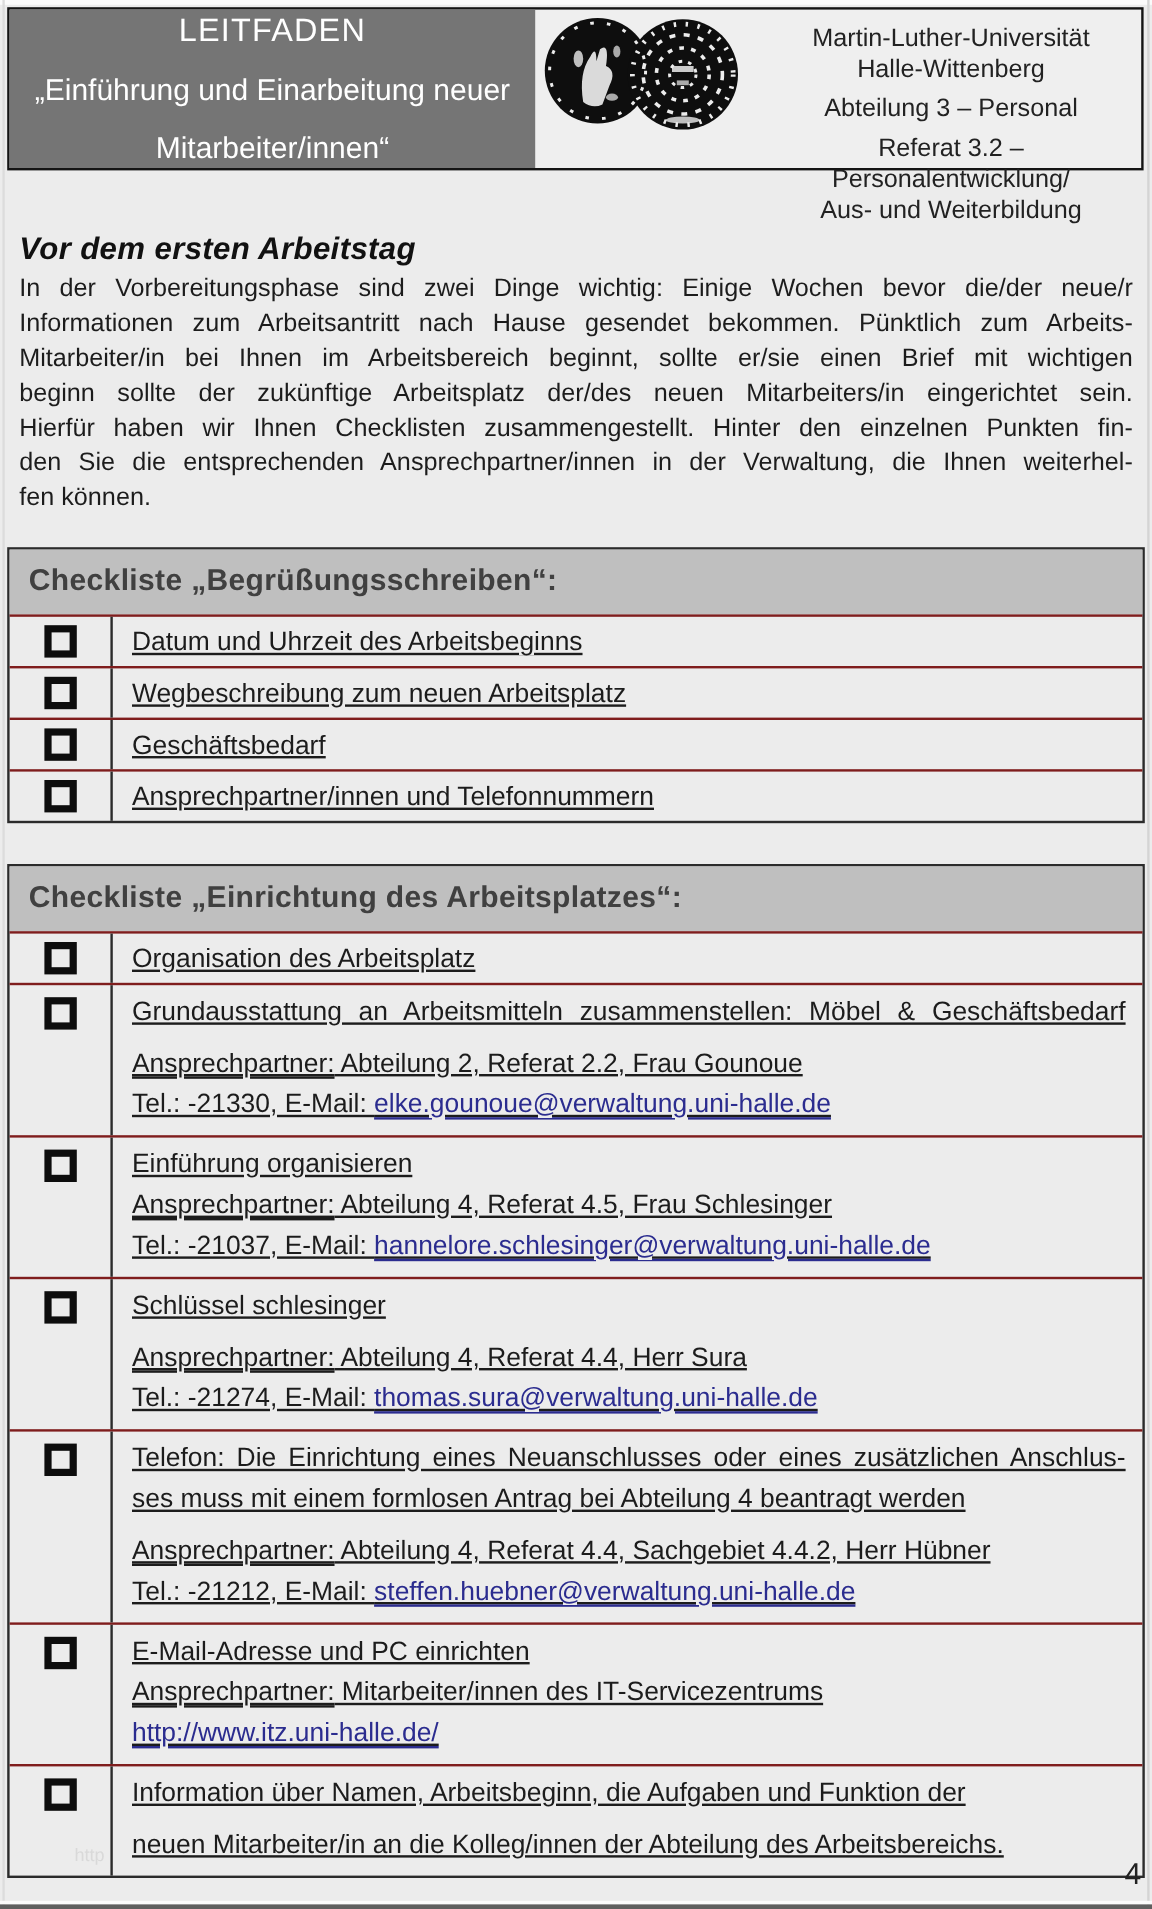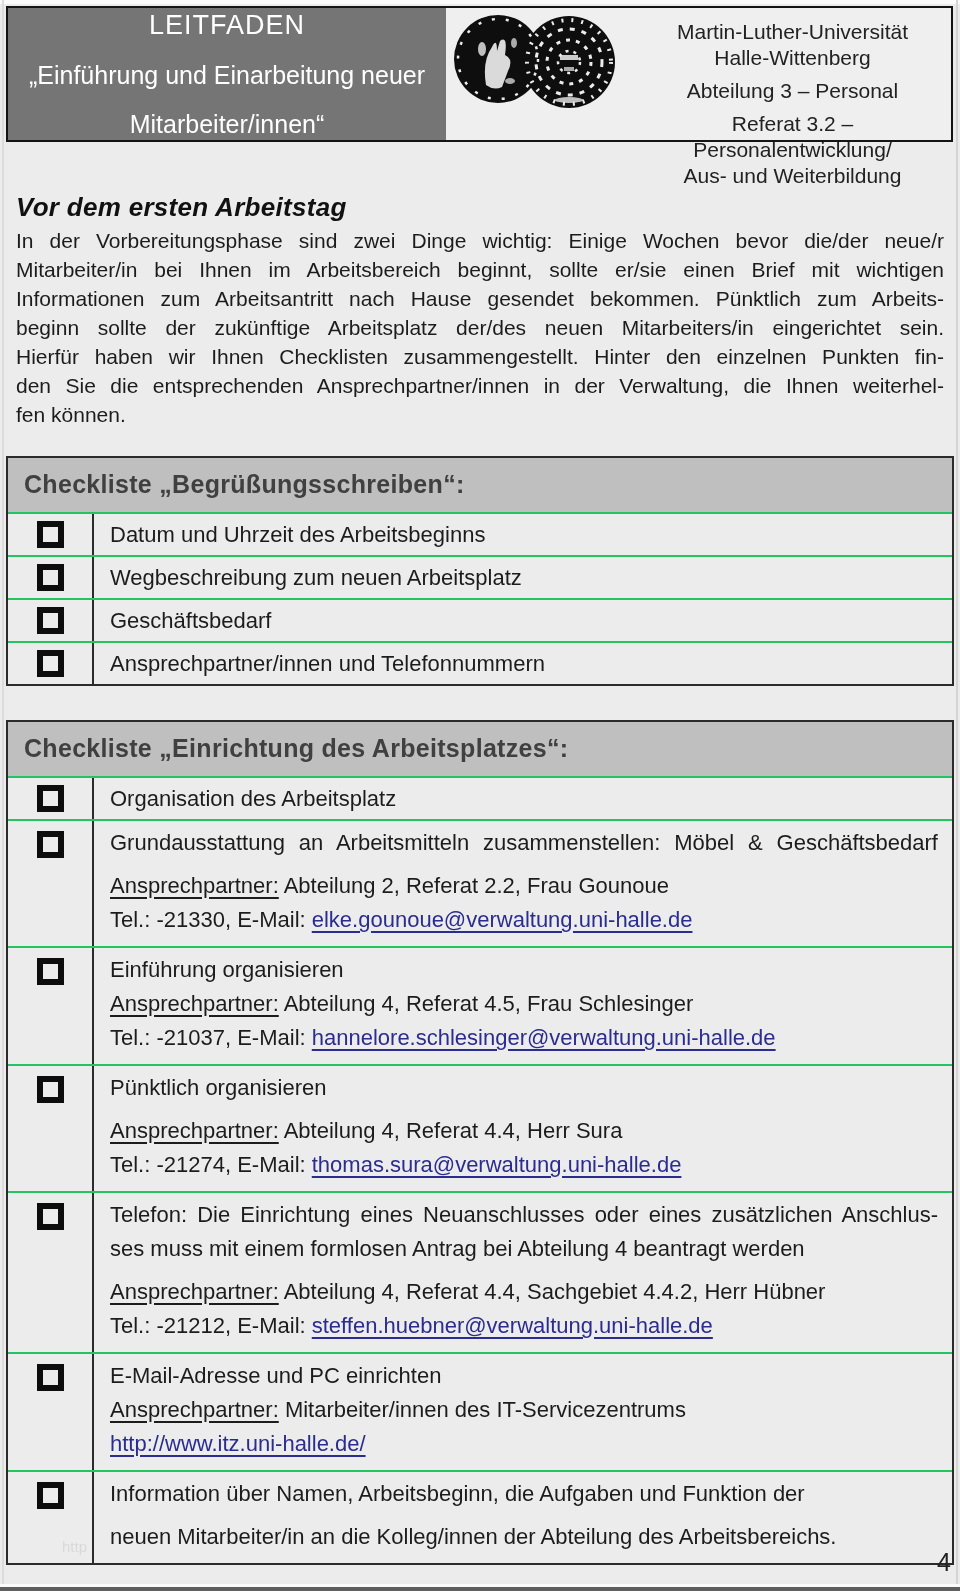--- a/index.html
+++ b/index.html
@@ -27,21 +27,21 @@
   .h1{margin:50px 16px 3px 16px;font-size:26px;font-weight:700;letter-spacing:.3px;color:#111;font-style:italic;}
   .para{margin:0 16px;}
   .pline{font-size:21px;line-height:29px;white-space:normal;}
   .pline.j{text-align:justify;text-align-last:justify;}
 
   
   .checklist{margin:27px 6px 0 6px;border:2px solid #2b2b2b;background:#ececec;}
   .checklist.second{margin-top:34px;}
   .clheader{background:#bfbfbf;padding:12px 16px 13px 16px;font-size:25px;font-weight:600;
             letter-spacing:.3px;color:#404040;}
-  .clrow{display:flex;border-top:2px solid #22c55e;}
+  .clrow{display:flex;border-top:2px solid #7f1d1d;text-decoration:underline;}
   .clrow.single{min-height:41px;}
   .cbcell{width:84px;min-width:84px;border-right:2px solid #2b2b2b;display:flex;
           justify-content:center;align-items:flex-start;padding-top:10px;}
   .clrow.single .cbcell{align-items:center;padding-top:0;}
   .checkbox{width:15px;height:15px;border:6px solid #0d0d0d;background:#ececec;display:block;}
   .cltext{flex:1;padding:5px 14px 9px 16px;font-size:22px;line-height:34px;}
   .clrow.single .cltext{display:flex;align-items:center;padding-top:0;padding-bottom:0;}
   .tline.j{text-align:justify;text-align-last:justify;}
   .tline.g{margin-top:9px;}
   .u{text-decoration:underline;text-underline-offset:4px;}
@@ -92,22 +92,22 @@
       <div>Halle-Wittenberg</div>
       <div class="org-gap">Abteilung 3 – Personal</div>
       <div class="org-gap">Referat 3.2 – Personalentwicklung/</div>
       <div>Aus- und Weiterbildung</div>
     </div>
   </div>
 
   <div class="h1">Vor dem ersten Arbeitstag</div>
   <div class="para" id="intro-para">
       <div class="pline j">In der Vorbereitungsphase sind zwei Dinge wichtig: Einige Wochen bevor die/der neue/r</div>
+      <div class="pline j">Informationen zum Arbeitsantritt nach Hause gesendet bekommen. Pünktlich zum Arbeits-</div>
       <div class="pline j">Mitarbeiter/in bei Ihnen im Arbeitsbereich beginnt, sollte er/sie einen Brief mit wichtigen</div>
-      <div class="pline j">Informationen zum Arbeitsantritt nach Hause gesendet bekommen. Pünktlich zum Arbeits-</div>
       <div class="pline j">beginn sollte der zukünftige Arbeitsplatz der/des neuen Mitarbeiters/in eingerichtet sein.</div>
       <div class="pline j">Hierfür haben wir Ihnen Checklisten zusammengestellt. Hinter den einzelnen Punkten fin-</div>
       <div class="pline j">den Sie die entsprechenden Ansprechpartner/innen in der Verwaltung, die Ihnen weiterhel-</div>
       <div class="pline">fen können.</div>
     </div>
 
   <div id="checklists">
       <section class="checklist">
         <div class="clheader">Checkliste „Begrüßungsschreiben“:</div>
         <div class="clrow single">
@@ -171,21 +171,21 @@
             <div class="tline"><span>Einführung organisieren</span></div>
             <div class="tline"><span class="u">Ansprechpartner:</span><span> Abteilung 4, Referat 4.5, Frau Schlesinger</span></div>
             <div class="tline"><span>Tel.: -21037, E-Mail: </span><span class="lnk">hannelore.schlesinger@verwaltung.uni-halle.de</span></div>
           </div>
         </div>
         <div class="clrow">
           <div class="cbcell">
             <span class="checkbox"></span>
           </div>
           <div class="cltext">
-            <div class="tline"><span>Pünktlich organisieren</span></div>
+            <div class="tline"><span>Schlüssel schlesinger</span></div>
             <div class="tline g"><span class="u">Ansprechpartner:</span><span> Abteilung 4, Referat 4.4, Herr Sura</span></div>
             <div class="tline"><span>Tel.: -21274, E-Mail: </span><span class="lnk">thomas.sura@verwaltung.uni-halle.de</span></div>
           </div>
         </div>
         <div class="clrow">
           <div class="cbcell">
             <span class="checkbox"></span>
           </div>
           <div class="cltext">
             <div class="tline j"><span>Telefon: Die Einrichtung eines Neuanschlusses oder eines zusätzlichen Anschlus-</span></div>

